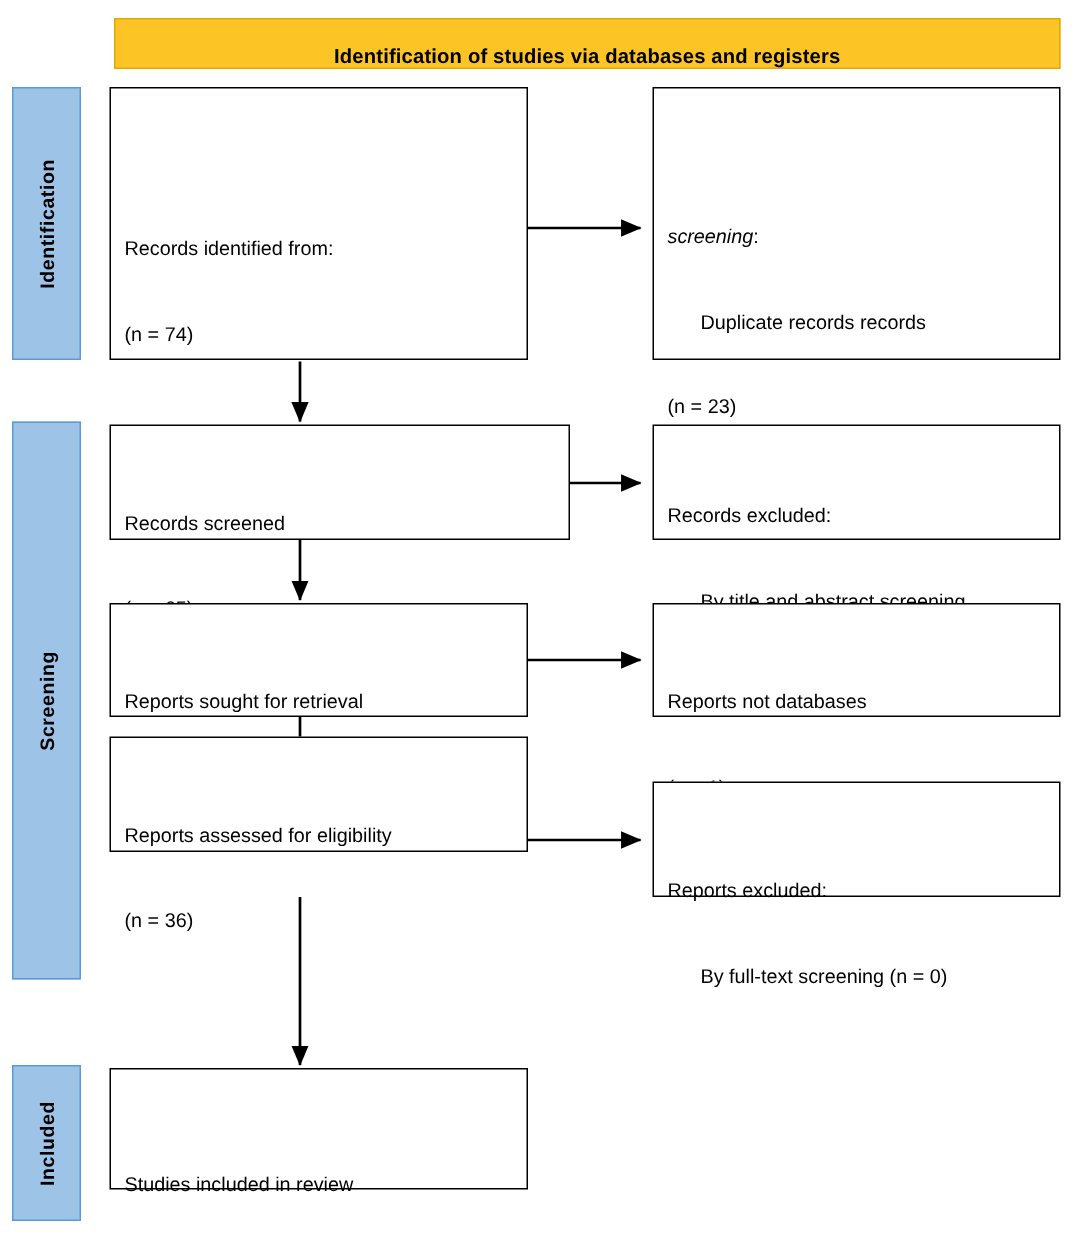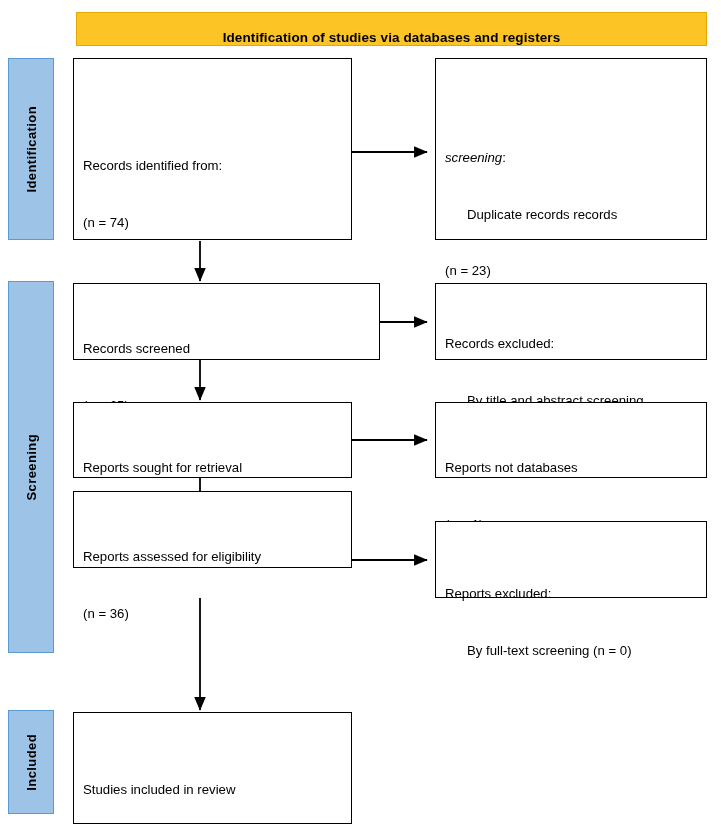--- a/index.html
+++ b/index.html
@@ -180,20 +180,20 @@
     </div>
   </div>
 
   <div class="node" style="left:435px; top:521px; width:272px; height:77px;">
     <div class="node-text" style="top:18px;">
       <div>Reports excluded:</div>
       <div style="padding-left:22px;">By full-text screening (n = 0)</div>
     </div>
   </div>
 
-  <div class="node" style="left:73px; top:712px; width:279px; height:112px;">
+  <div class="node" style="left:73px; top:712px; width:279px; height:81px;">
     <div class="node-text" style="top:23px;">
       <div>Studies included in review</div>
       
     </div>
   </div>
 
 </div>
 
 </body></html>

